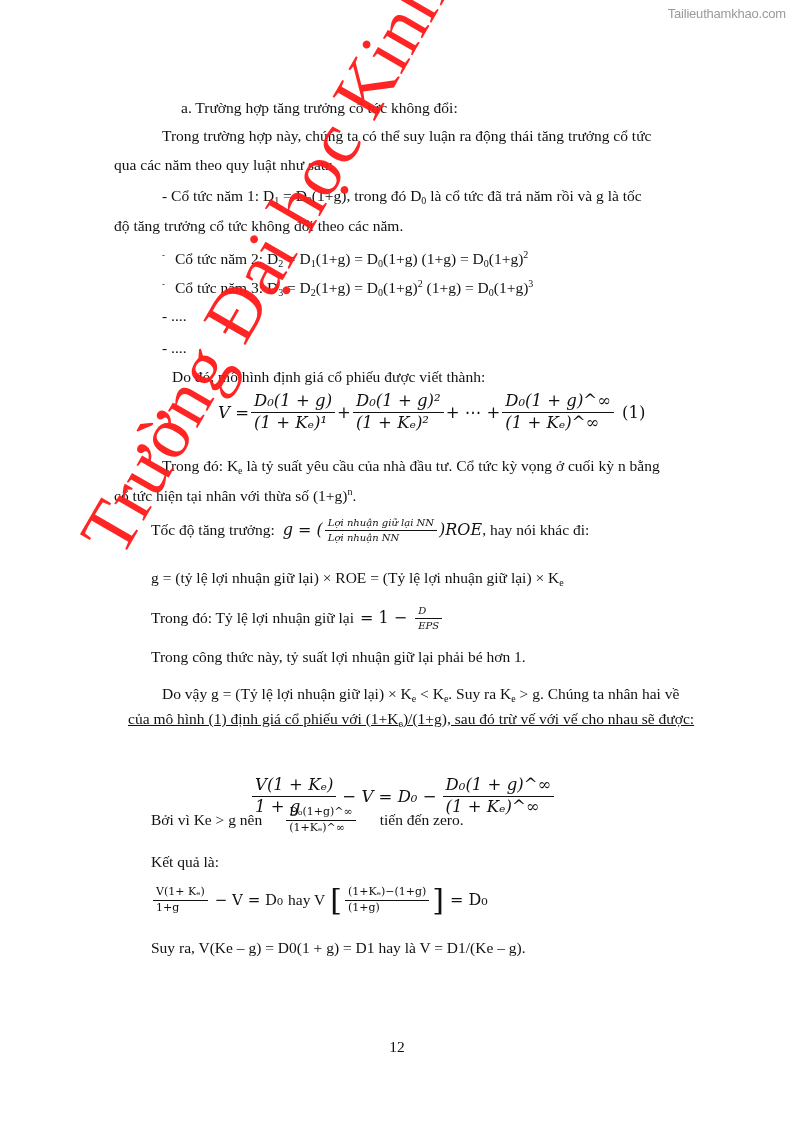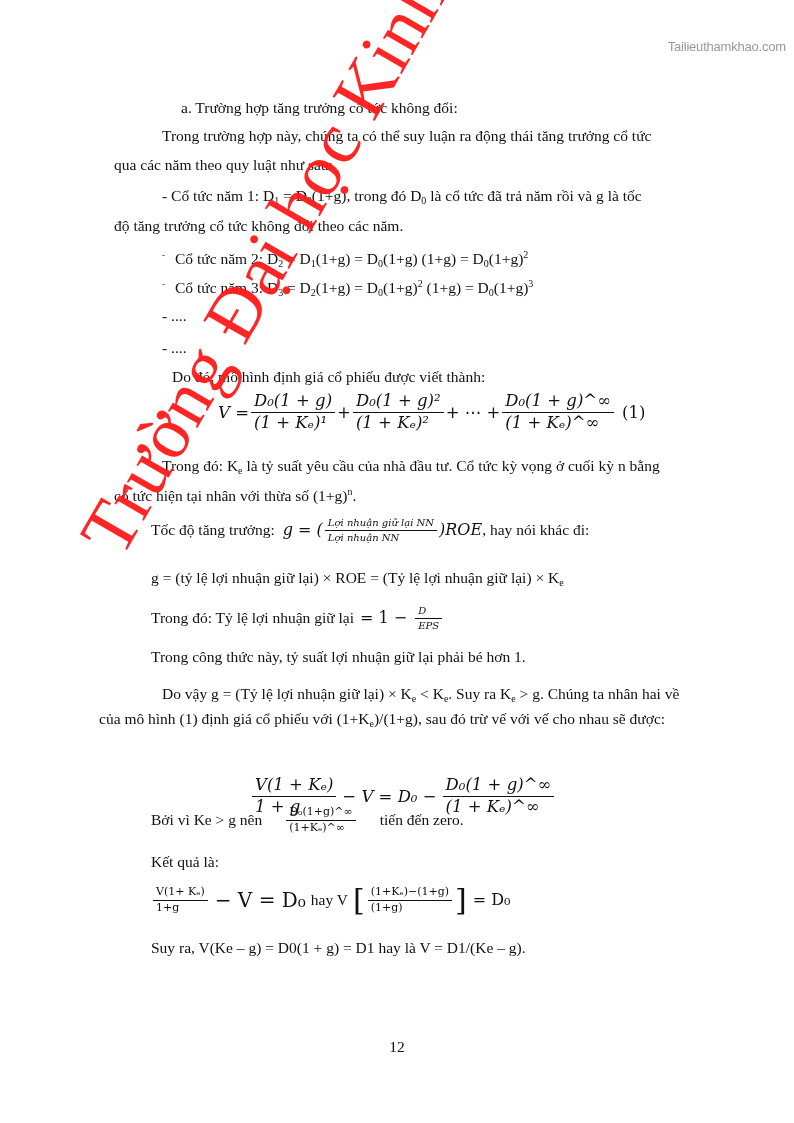--- a/index.html
+++ b/index.html
@@ -1,19 +1,19 @@
 <!DOCTYPE html>
 <html><head>
 <meta charset="utf-8">
 <style>
   html, body { margin: 0; padding: 0; background: #ffffff; }
   body { width: 794px; height: 1123px; position: relative; overflow: hidden;
          font-family: "Liberation Serif", "DejaVu Serif", serif; color: #111; }
   .site-mark { position: absolute; top: 6px; right: 8px; font-family: "Liberation Sans", "DejaVu Sans", sans-serif;
-               font-size: 13px; color: #9a9a9a; letter-spacing: -0.2px; margin-top: 33px; }
+               font-size: 13px; color: #9a9a9a; letter-spacing: -0.2px; }
   .page { position: absolute; left: 0; top: 0; width: 794px; height: 1123px; }
   .line { position: absolute; font-size: 15.5px; white-space: nowrap; line-height: 20px; }
   .math { font-family: "DejaVu Serif", "Liberation Serif", serif; font-style: italic; }
   .mathu { font-family: "DejaVu Serif", "Liberation Serif", serif; }
   sub { font-size: 10px; vertical-align: -3px; line-height: 0; }
   sup { font-size: 10px; vertical-align: 6px; line-height: 0; }
   .frac { display: inline-flex; flex-direction: column; vertical-align: middle; margin: 0 2px; }
   .frac .num { border-bottom: 1px solid #111; padding: 0 3px 1px; line-height: 1.15; }
   .frac .den { padding: 1px 3px 0; line-height: 1.15; }
   .small-frac { font-size: 10px; }
@@ -104,21 +104,21 @@
       <span class="num">D</span>
       <span class="den">EPS</span>
     </span>
   </div>
 
   <div class="line" style="left:151px; top:647px;">Trong công thức này, tỷ suất lợi nhuận giữ lại phải bé hơn 1.</div>
 
   <div class="line" style="left:162px; top:684px;">
     <span>Do vậy g = (Tỷ lệ lợi nhuận giữ lại) × K</span><sub>e</sub><span> &lt; K</span><sub>e</sub><span>. Suy ra K</span><sub>e</sub><span> &gt; g. Chúng ta nhân hai về</span>
   </div>
-  <div class="line" style="left:99px; top:709px;">
+  <div class="line" style="left:128px; top:709px;text-decoration:underline;">
     <span>của mô hình (1) định giá cổ phiếu với (1+K</span><sub>e</sub><span>)/(1+g), sau đó trừ vế với vế cho nhau sẽ được:</span>
   </div>
 
   <div class="eq-block" style="left:250px; top:738px;margin-top:38px;">
     <span class="frac math">
       <span class="num">V(1 +  Kₑ)</span>
       <span class="den">1 + g</span>
     </span>
     <span class="math" style="margin:0 4px;">− V = D₀ −</span>
     <span class="frac math">
@@ -136,21 +136,21 @@
     <span>tiến đến zero.</span>
   </div>
 
   <div class="line" style="left:151px; top:852px;">Kết quả là:</div>
 
   <div class="line" style="left:151px; top:885px; display:flex; align-items:center;">
     <span class="frac mathu tiny-frac">
       <span class="num">V(1+ Kₑ)</span>
       <span class="den">1+g</span>
     </span>
-    <span class="mathu" style="margin:0 5px; font-size:20px;">− V =  D₀</span>
+    <span class="mathu" style="margin:0 5px; font-size:15px;">− V =  D₀</span>
     <span style="margin-right:4px;">hay V</span>
     <span class="bracket">[</span>
     <span class="frac mathu tiny-frac">
       <span class="num">(1+Kₑ)−(1+g)</span>
       <span class="den">(1+g)</span>
     </span>
     <span class="bracket">]</span>
     <span class="mathu" style="margin-left:5px; font-size:16px;">=  D₀</span>
   </div>
 

